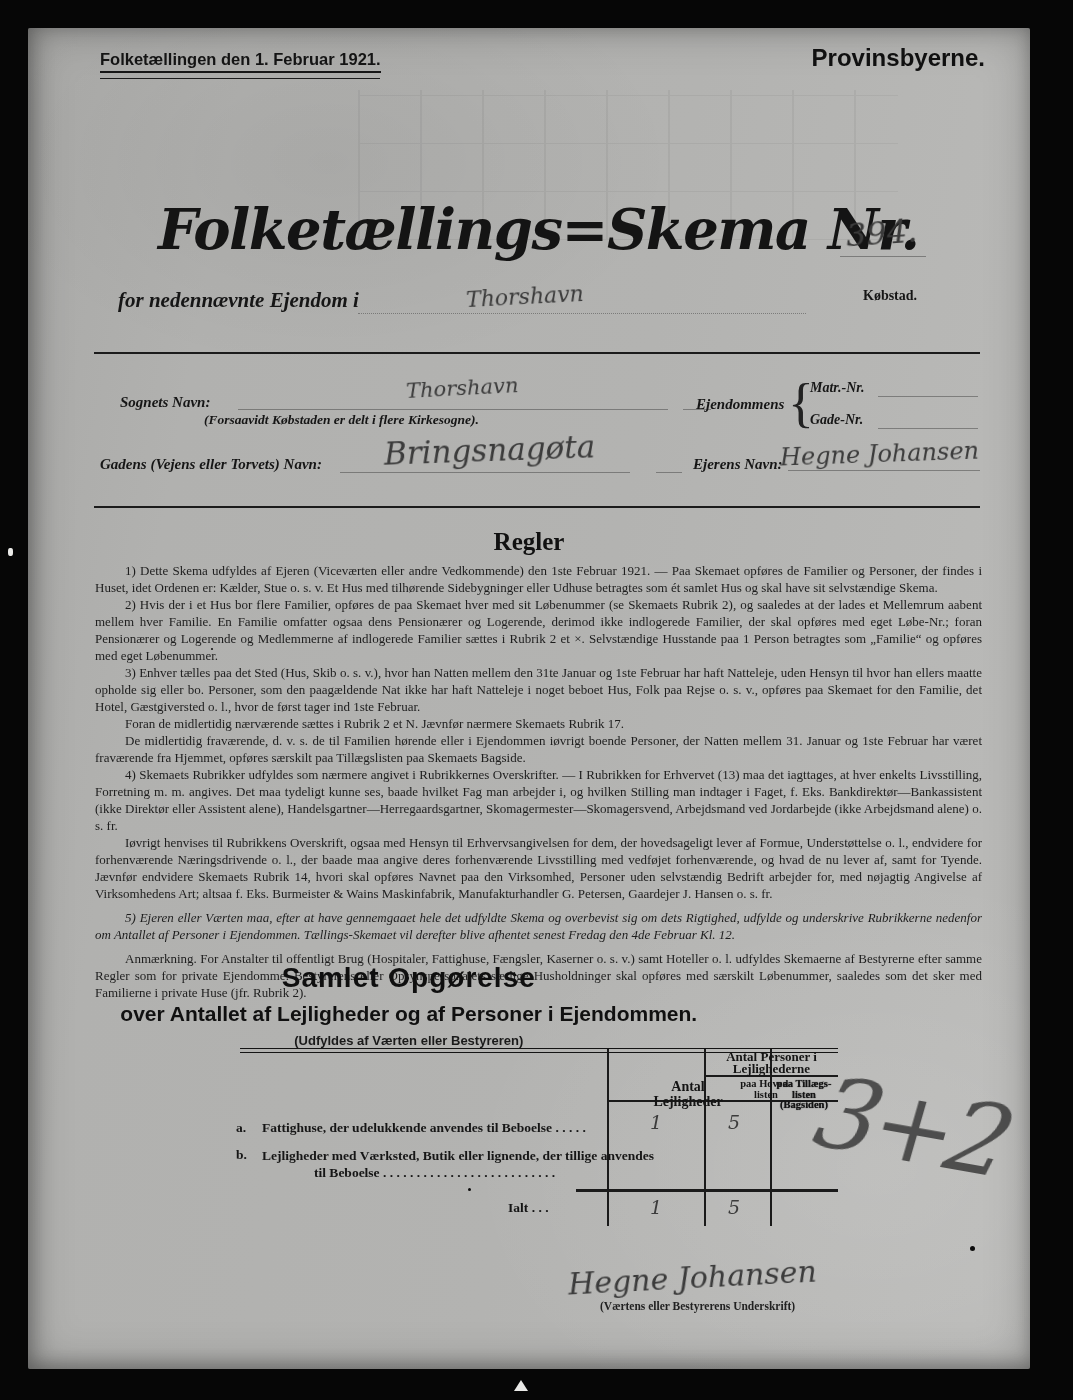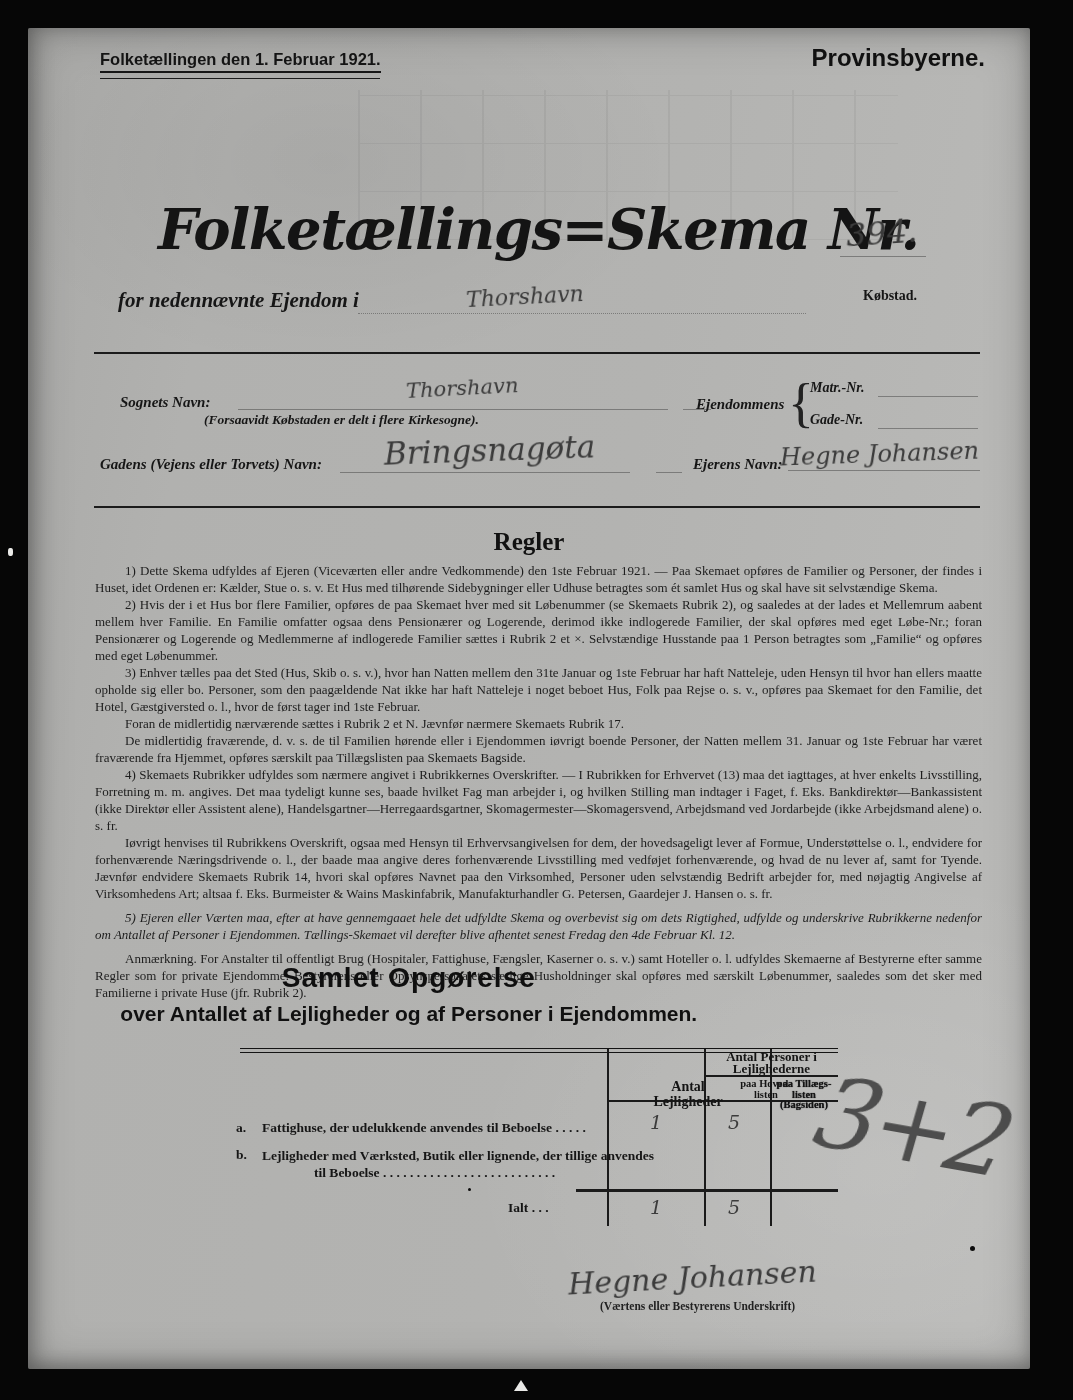--- a/index.html
+++ b/index.html
@@ -94,20 +94,21 @@
     <p>Foran de midlertidig nærværende sættes i Rubrik 2 et N.  Jævnfør nærmere Skemaets Rubrik 17.</p>
     <p>De midlertidig fraværende, d. v. s. de til Familien hørende eller i Ejendommen iøvrigt boende Personer, der Natten mellem 31. Januar og 1ste Februar har været fraværende fra Hjemmet, opføres særskilt paa Tillægslisten paa Skemaets Bagside.</p>
     <p>4)  Skemaets Rubrikker udfyldes som nærmere angivet i Rubrikkernes Overskrifter. — I Rubrikken for Erhvervet (13) maa det iagttages, at hver enkelts Livsstilling, Forretning m. m. angives.  Det maa tydeligt kunne ses, baade hvilket Fag man arbejder i, og hvilken Stilling man indtager i Faget, f. Eks. Bankdirektør—Bankassistent (ikke Direktør eller Assistent alene), Handelsgartner—Herregaardsgartner, Skomagermester—Skomagersvend, Arbejdsmand ved Jordarbejde (ikke Arbejdsmand alene) o. s. fr.</p>
     <p>Iøvrigt henvises til Rubrikkens Overskrift, ogsaa med Hensyn til Erhvervsangivelsen for dem, der hovedsageligt lever af Formue, Understøttelse o. l., endvidere for forhenværende Næringsdrivende o. l., der baade maa angive deres forhenværende Livsstilling med vedføjet forhenværende, og hvad de nu lever af, samt for Tyende.  Jævnfør endvidere Skemaets Rubrik 14, hvori skal opføres Navnet paa den Virksomhed, Personer uden selvstændig Bedrift arbejder for, med nøjagtig Angivelse af Virksomhedens Art; altsaa f. Eks. Burmeister &amp; Wains Maskinfabrik, Manufakturhandler G. Petersen, Gaardejer J. Hansen o. s. fr.</p>
     <p class="gap it">5)  Ejeren eller Værten maa, efter at have gennemgaaet hele det udfyldte Skema og overbevist sig om dets Rigtighed, udfylde og underskrive Rubrikkerne nedenfor om Antallet af Personer i Ejendommen.  Tællings-Skemaet vil derefter blive afhentet senest Fredag den 4de Februar Kl. 12.</p>
     <p class="gap">Anmærkning.  For Anstalter til offentligt Brug (Hospitaler, Fattighuse, Fængsler, Kaserner o. s. v.) samt Hoteller o. l. udfyldes Skemaerne af Bestyrerne efter samme Regler som for private Ejendomme.  Bestyrerens eller Opsynspersonalets særlige Husholdninger skal opføres med særskilt Løbenummer, saaledes som det sker med Familierne i private Huse (jfr. Rubrik 2).</p>
   </div>
 
   <div class="abs sans" style="left:0;top:934px;width:76%;text-align:center;font-size:28px;font-weight:bold;color:#0f0f0f;letter-spacing:1px;">Samlet Opgørelse</div>
   <div class="abs sans" style="left:0;top:974px;width:76%;text-align:center;font-size:21px;font-weight:bold;color:#101010;">over Antallet af Lejligheder og af Personer i Ejendommen.</div>
+  <div class="abs sans" style="left:0;top:1005px;width:76%;text-align:center;font-size:13px;font-weight:bold;color:#1a1a1a;">(Udfyldes af Værten eller Bestyreren)</div>
 
   <div class="dbl" style="left:212px;top:1020px;width:598px;"></div>
   <div class="vline" style="left:579px;top:1021px;height:177px;"></div>
   <div class="vline" style="left:676px;top:1021px;height:177px;"></div>
   <div class="vline" style="left:742px;top:1021px;height:177px;width:1.5px;"></div>
   <div class="hline" style="left:676px;top:1047px;width:134px;"></div>
   <div class="hline" style="left:579px;top:1072px;width:231px;"></div>
   <div class="rule" style="left:548px;top:1161px;width:262px;height:2.5px;"></div>
 
   <div class="abs thead" style="left:618px;top:1031px;width:84px;font-size:14px;line-height:15px;margin-top:20px;">Antal Lejligheder</div>

